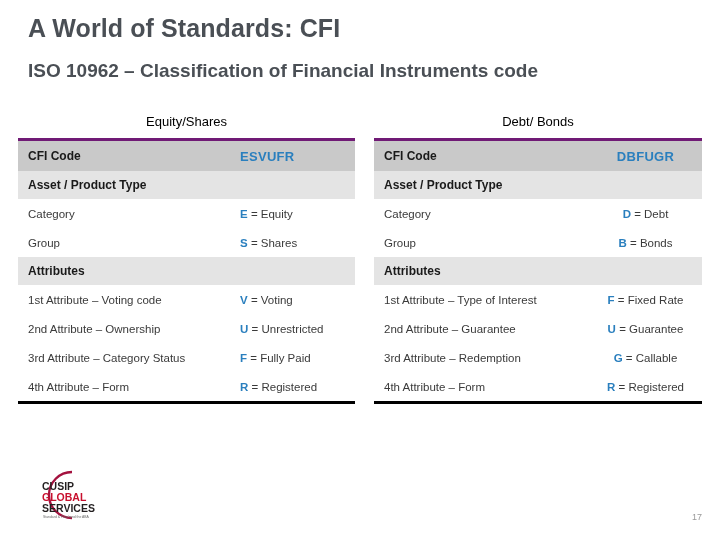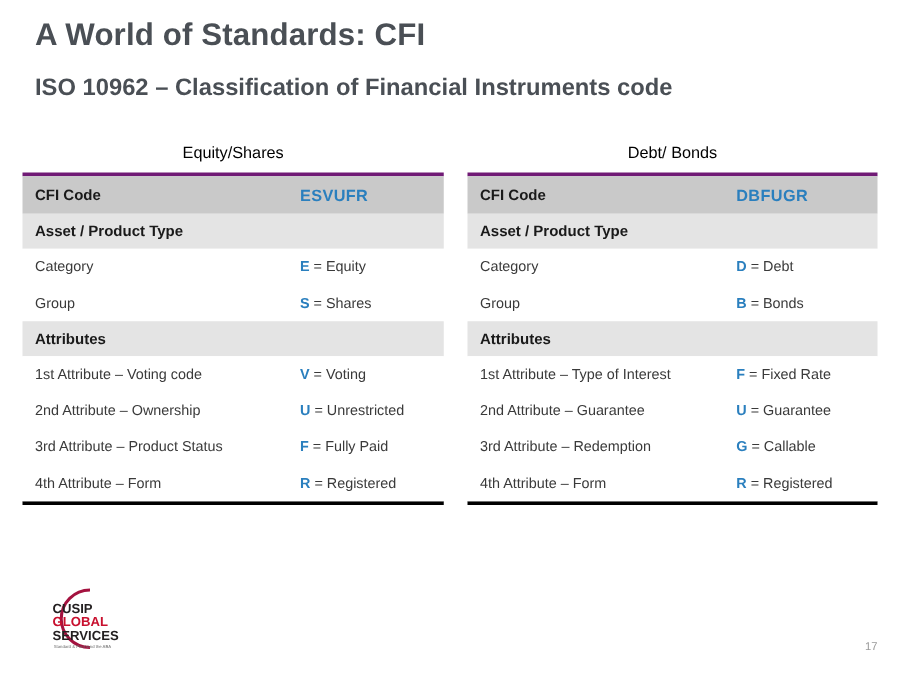--- a/index.html
+++ b/index.html
@@ -107,21 +107,21 @@
     font-size: 13px;
     font-weight: bold;
     color: #2a7fbe;
     letter-spacing: 0.3px;
   }
 
   
   #table-left  .cell-label { width: 222px; }
   #table-left  .cell-value { width: 115px; }
   #table-right .cell-label { width: 215px; }
-  #table-right .cell-value { width: 113px; }
+  #table-right .cell-value { width: 113px; text-align: center; }
 
   
   #logo {
     position: absolute;
     left: 22px;
     top: 468px;
     width: 76px;
     height: 54px;
   }
   #logo svg { display: block; }
@@ -177,21 +177,21 @@
     <span class="cell-label">1st Attribute – Voting code</span>
     <span class="cell-value"><span class="code">V</span> <span>= Voting</span></span>
   </div>
 
   <div class="row row-data">
     <span class="cell-label">2nd Attribute – Ownership</span>
     <span class="cell-value"><span class="code">U</span> <span>= Unrestricted</span></span>
   </div>
 
   <div class="row row-data">
-    <span class="cell-label">3rd Attribute – Product Status</span>
+    <span class="cell-label">3rd Attribute – Category Status</span>
     <span class="cell-value"><span class="code">F</span> <span>= Fully Paid</span></span>
   </div>
 
   <div class="row row-data">
     <span class="cell-label">4th Attribute – Form</span>
     <span class="cell-value"><span class="code">R</span> <span>= Registered</span></span>
   </div>
 
 </div>
 

